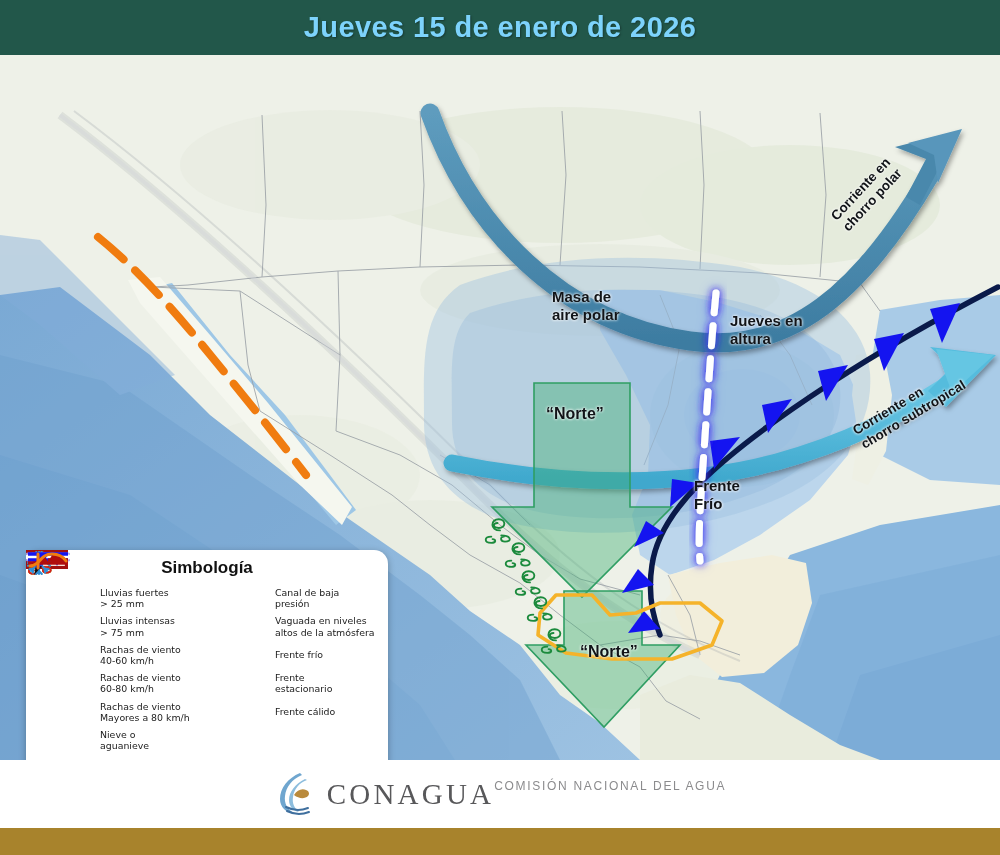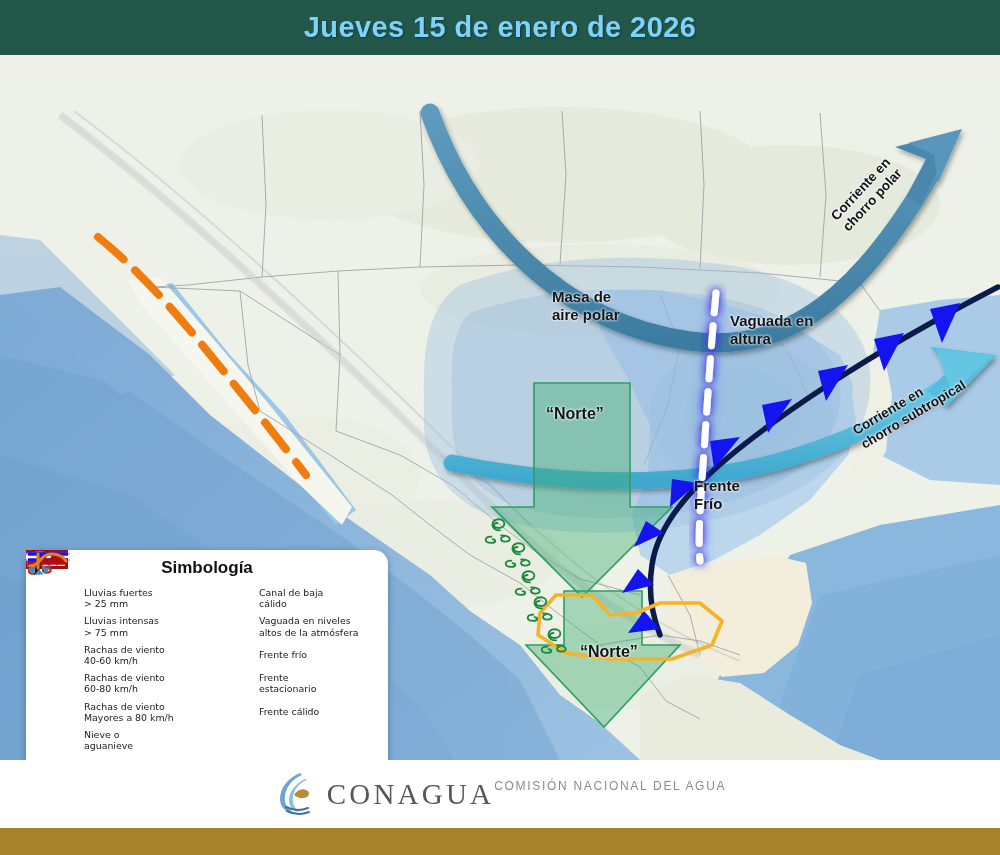--- a/index.html
+++ b/index.html
@@ -53,21 +53,21 @@
     box-shadow:0 2px 7px rgba(0,0,0,.30);
     padding:8px 0 0 0;
   }
   .legend-title {
     text-align:center; font-size:17px; font-weight:bold; color:#111;
     margin-bottom:6px;
   }
   .legend-cols { display:flex; padding:0 6px; }
   .legend-col  { width:50%; }
   .lrow {
-    display:flex; align-items:center; gap:6px; height:28.4px;
+    display:flex; align-items:center; gap:22px; height:28.4px;
   }
   .lico {
     width:46px; min-width:46px; height:26px;
     display:flex; align-items:center; justify-content:center;
   }
   .ltxt {
     font-size:9.4px; color:#1b1b1b; line-height:1.18;
     font-family:"DejaVu Sans", sans-serif; white-space:pre-line;
   }
 
@@ -290,21 +290,21 @@
       <g transform="translate(556,578) scale(0.62)">
         <path d="M0,12 C-16,12 -16,-6 -2,-6 C10,-6 10,8 -2,8 C-12,8 -12,0 -4,0"></path>
         <path d="M2,20 C18,20 20,30 8,30 C0,30 0,22 6,22"></path>
         <path d="M-14,22 C-26,22 -26,32 -14,32 C-6,32 -6,26 -12,26"></path>
       </g>
     </g>
   </svg>
 
   <div class="maplbl lbl-masa">Masa de
 aire polar</div>
-  <div class="maplbl lbl-vag">Vaguada en
+  <div class="maplbl lbl-vag">Jueves en
 altura</div>
   <div class="maplbl lbl-frente">Frente
 Frío</div>
   <div class="maplbl lbl-norte1">“Norte”</div>
   <div class="maplbl lbl-norte2">“Norte”</div>
   <div class="maplbl lbl-jetp">Corriente en
 chorro polar</div>
   <div class="maplbl lbl-jets">Corriente en
 chorro subtropical</div>
 
@@ -402,21 +402,21 @@
 
       <div class="legend-col">
 
         <div class="lrow">
           <span class="lico">
             <svg width="44" height="14">
               <line x1="2" y1="7" x2="42" y2="7" stroke="#f07c10" stroke-width="5" stroke-dasharray="15 7" stroke-linecap="round"></line>
             </svg>
           </span>
           <span class="ltxt">Canal de baja
-cálido</span>
+presión</span>
         </div>
 
         <div class="lrow">
           <span class="lico">
             <svg width="44" height="14">
               <line x1="2" y1="7" x2="42" y2="7" stroke="#a9a0f5" stroke-width="9" stroke-linecap="round" opacity=".85"></line>
               <line x1="2" y1="7" x2="42" y2="7" stroke="#ffffff" stroke-width="5" stroke-dasharray="7 4" stroke-linecap="round"></line>
             </svg>
           </span>
           <span class="ltxt">Vaguada en niveles

